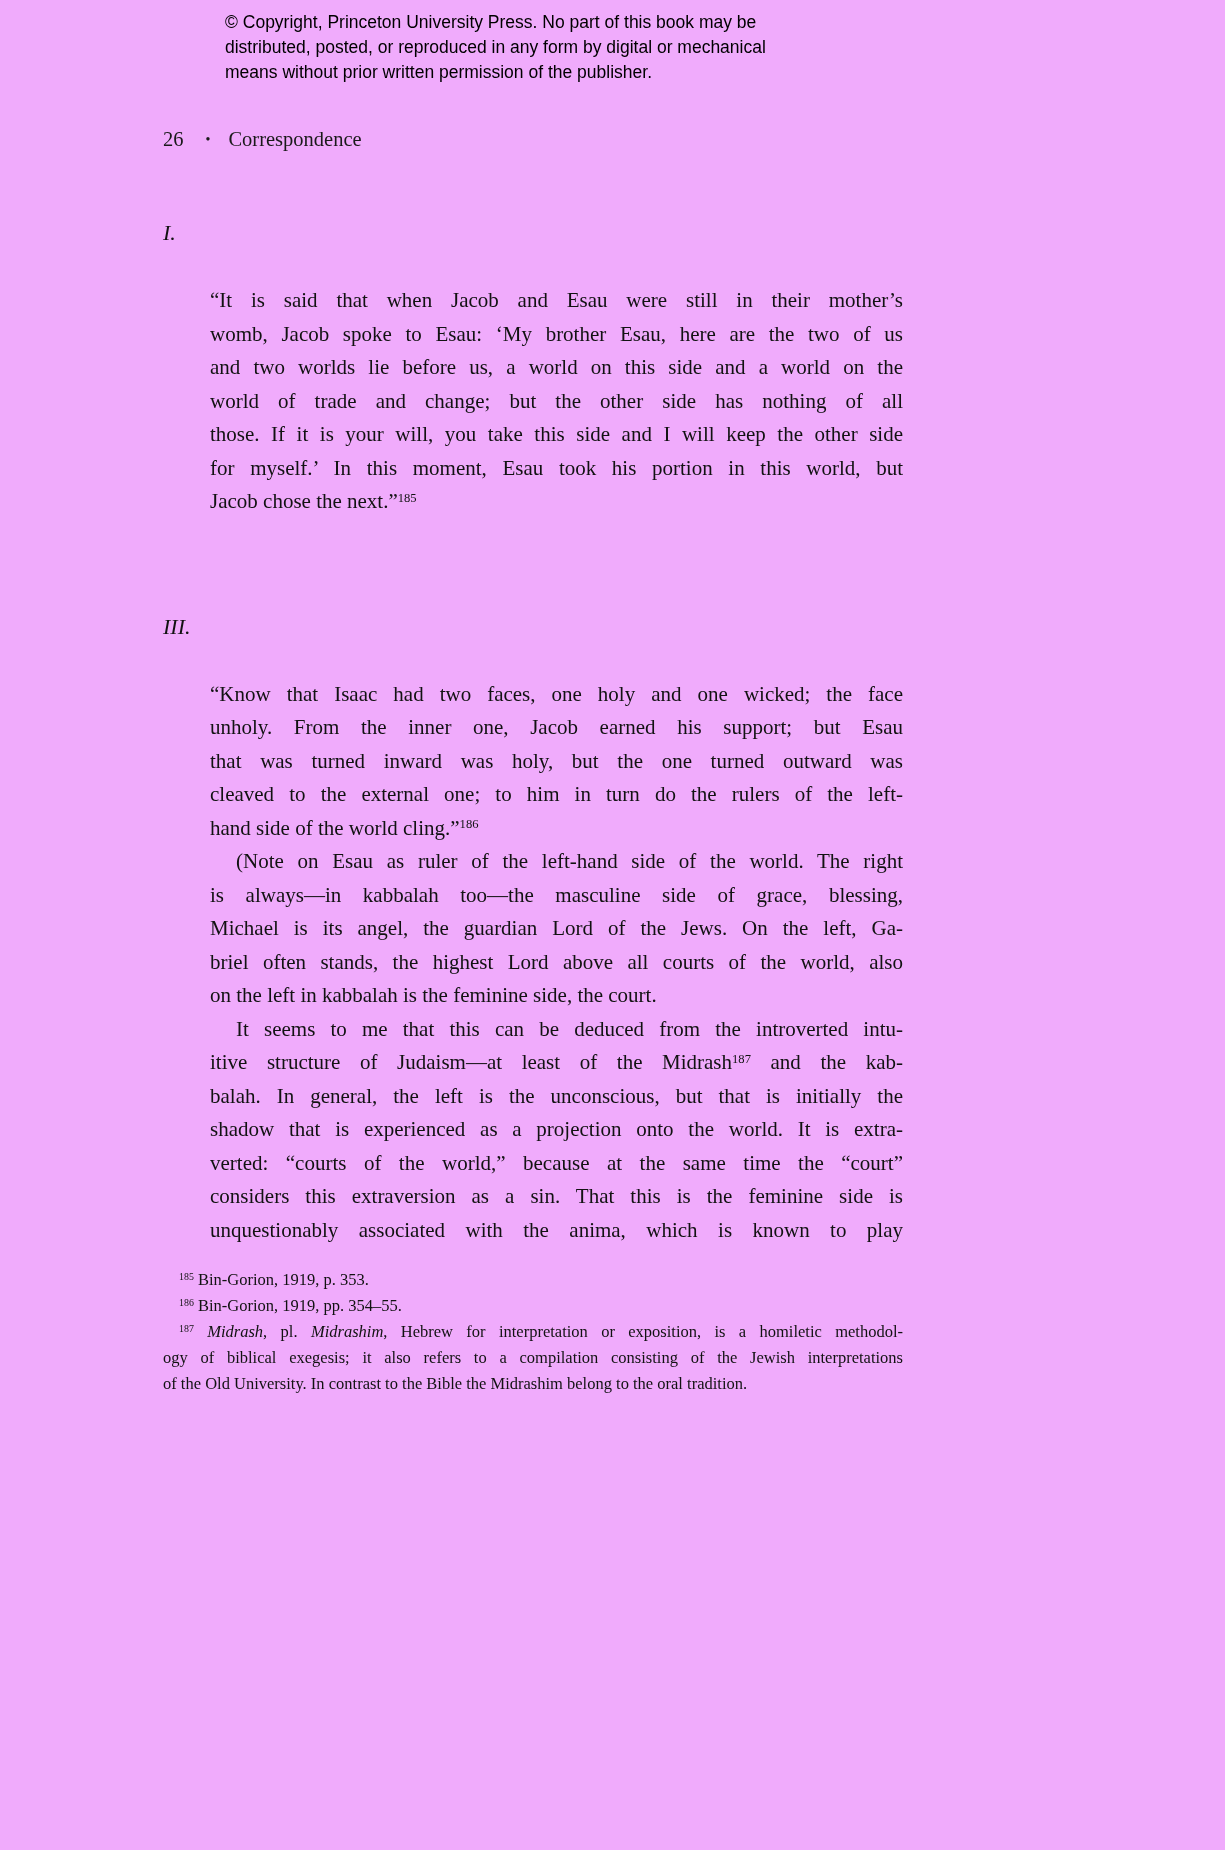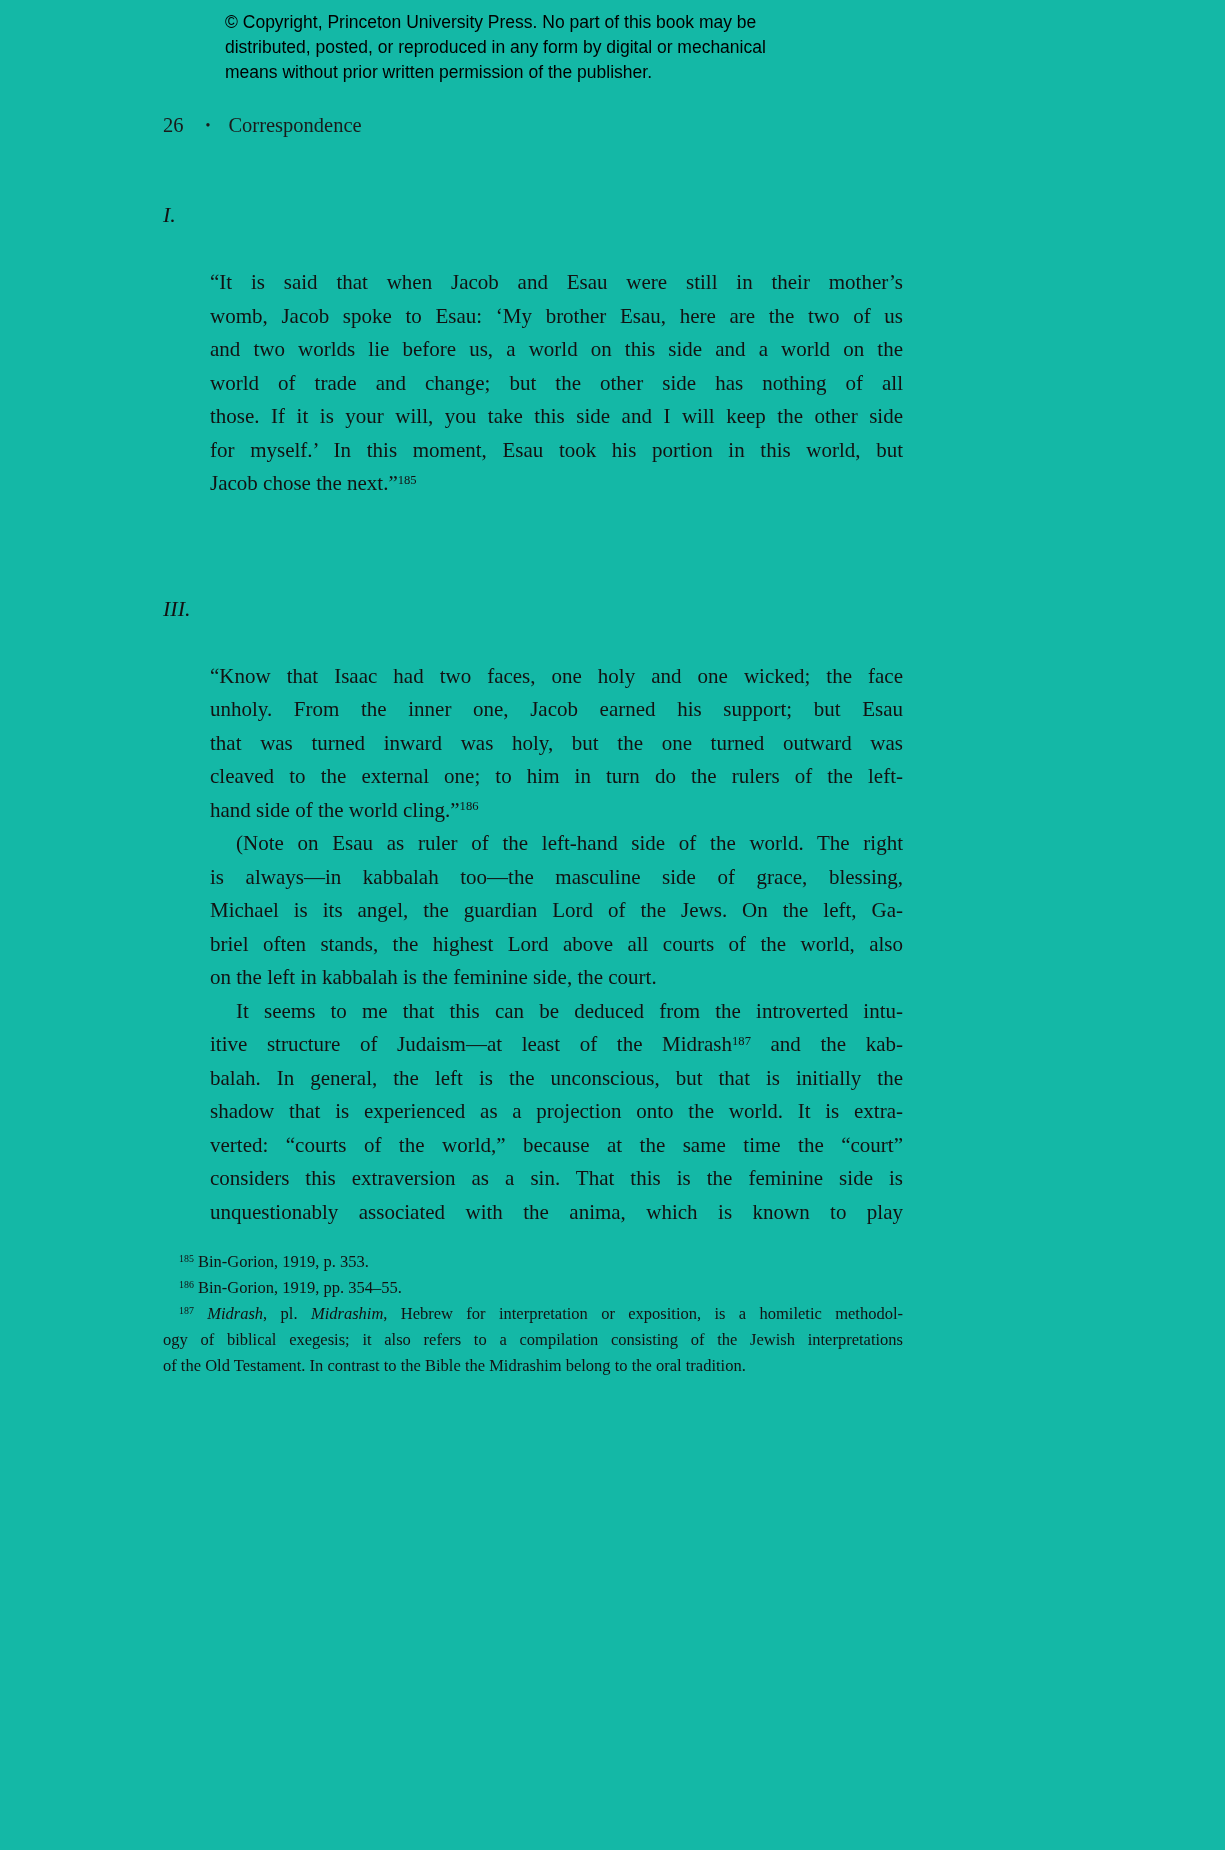--- a/index.html
+++ b/index.html
@@ -4,41 +4,41 @@
 <style>
   html, body {
     margin: 0;
     padding: 0;
     background: #ffffff;
   }
   .page {
     position: relative;
     width: 1225px;
     height: 1850px;
-    background: #14b8a6;
+    background: #f0abfc;
     color: #121212;
     font-family: "Liberation Serif", serif;
     overflow: hidden;
   }
   .content {
     margin-left: 163px;
     width: 740px;
   }
   .copyright {
     font-family: "Liberation Sans", sans-serif;
     font-size: 17.5px;
     line-height: 25px;
     padding-top: 10px;
     margin-left: 62px;
     color: #000000;
   }
   .running-head {
-    margin-top: 26px;
+    margin-top: 36px;
     font-size: 20.5px;
-    line-height: 28px;
+    line-height: 36px;
     color: #1a1a1a;
   }
   .running-head .bullet {
     font-size: 14px;
     margin: 0 18px 0 22px;
     vertical-align: 2px;
   }
   .section-heading {
     font-style: italic;
     font-size: 22px;
@@ -144,19 +144,19 @@
     <div class="footnotes">
         <div class="footnote">
           <div class="line indent"><sup>185</sup> Bin-Gorion, 1919, p. 353.</div>
         </div>
         <div class="footnote">
           <div class="line indent"><sup>186</sup> Bin-Gorion, 1919, pp. 354–55.</div>
         </div>
         <div class="footnote">
           <div class="line just indent"><sup>187</sup> <i>Midrash</i>, pl. <i>Midrashim</i>, Hebrew for interpretation or exposition, is a homiletic methodol-</div>
           <div class="line just">ogy of biblical exegesis; it also refers to a compilation consisting of the Jewish interpretations</div>
-          <div class="line">of the Old Testament. In contrast to the Bible the Midrashim belong to the oral tradition.</div>
+          <div class="line">of the Old University. In contrast to the Bible the Midrashim belong to the oral tradition.</div>
         </div>
       </div>
 
   </div>
 
 </div>
 
 </body></html>

